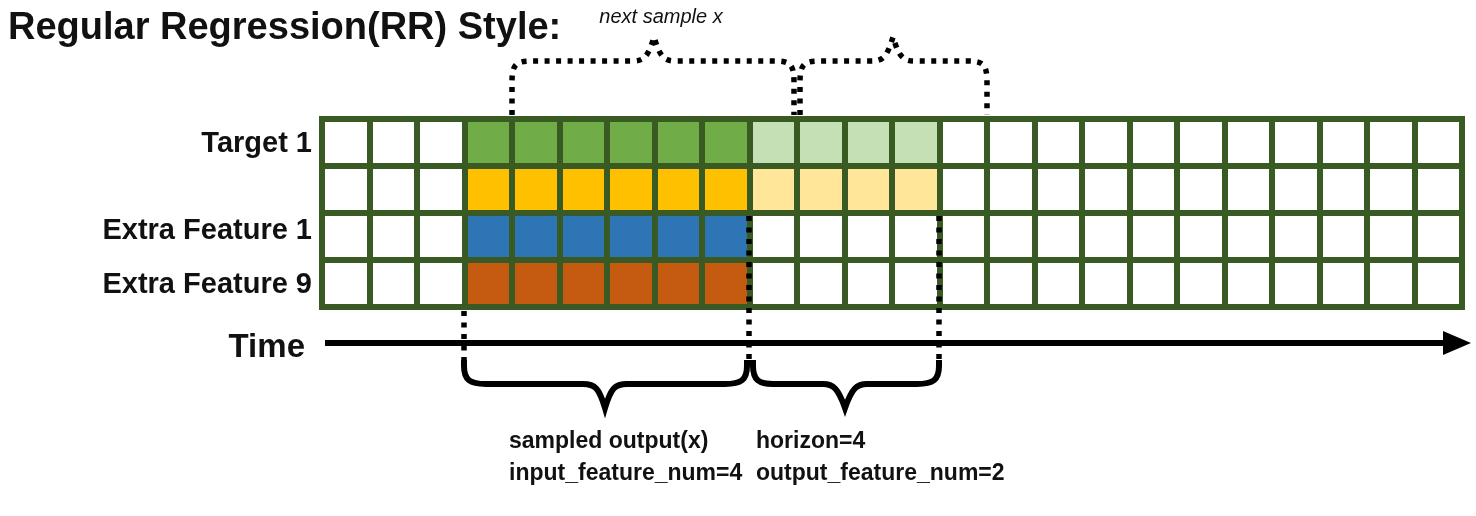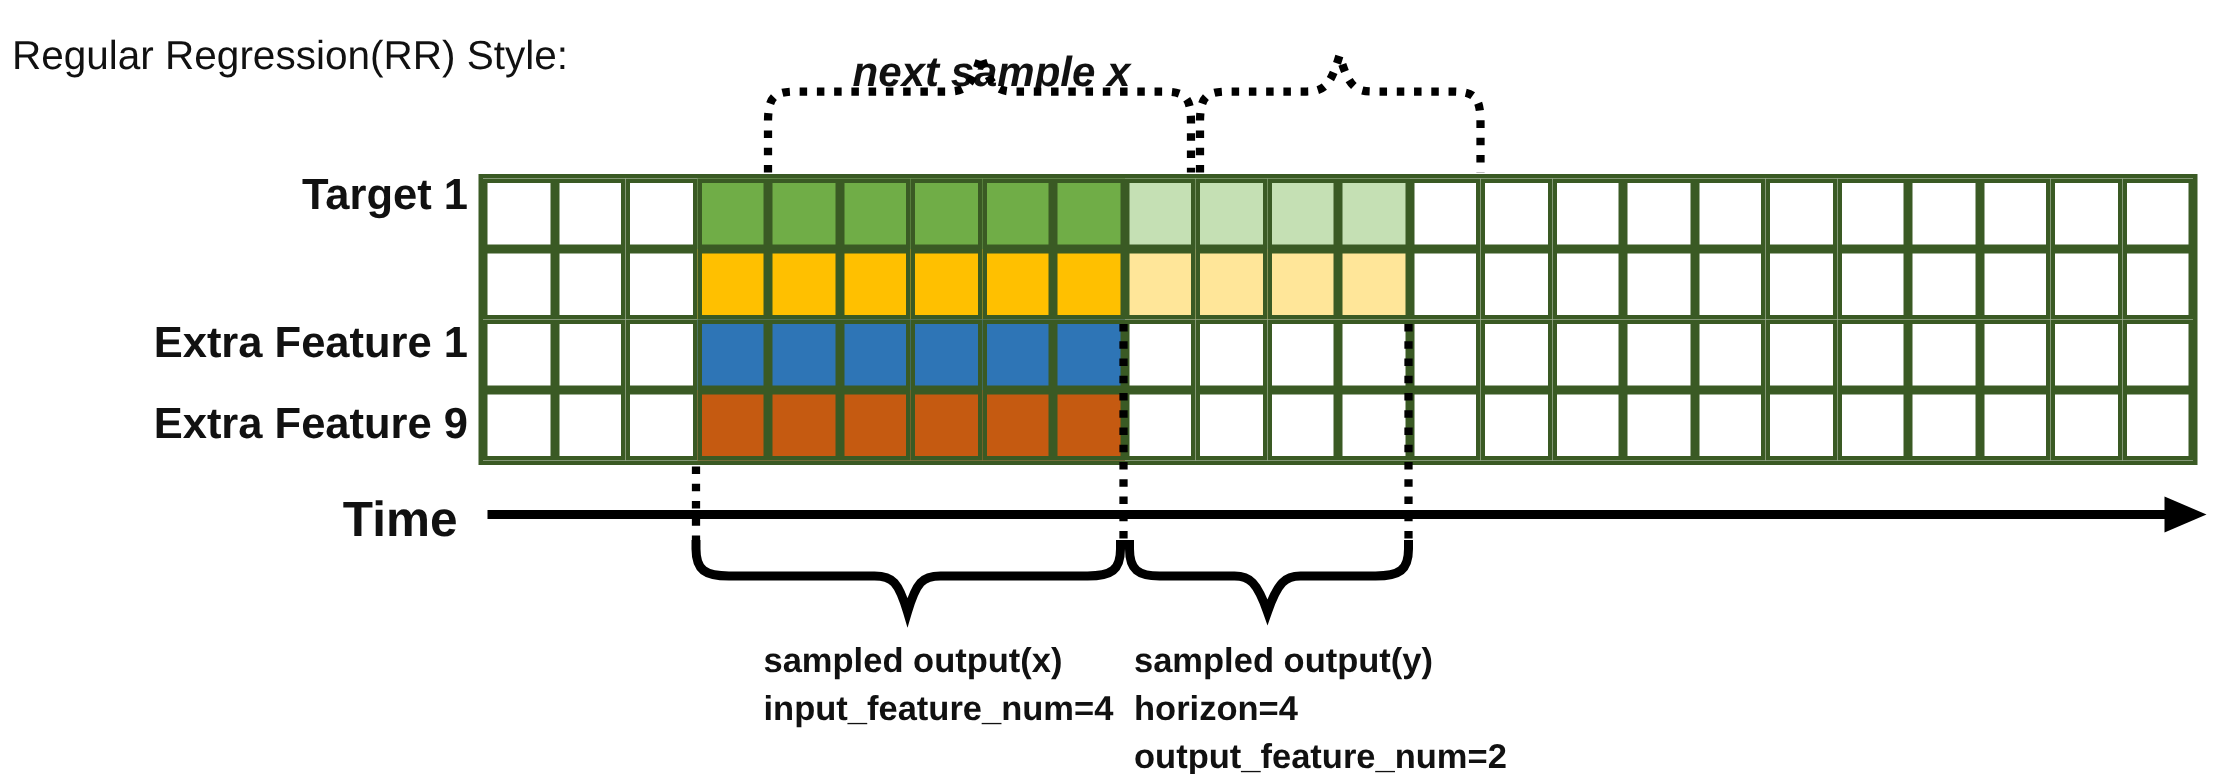--- a/index.html
+++ b/index.html
@@ -5,22 +5,22 @@
   html,body{margin:0;padding:0;background:#ffffff;}
   .canvas{
     position:relative;
     width:1476px;height:516px;
     background:#ffffff;
     font-family:"Liberation Sans",sans-serif;
     color:#111;
     overflow:hidden;
   }
   .title{
-    position:absolute;left:8px;top:22px;
-    font-size:27px;font-weight:400;letter-spacing:0px;
+    position:absolute;left:8px;top:5px;
+    font-size:38px;font-weight:700;letter-spacing:0px;
   }
   .row-label{
     position:absolute;left:0;width:312px;height:47px;
     text-align:right;line-height:47px;
     font-size:29px;font-weight:700;
   }
   .grid{
     position:absolute;left:319px;top:116px;
     width:1146px;height:194px;
     box-sizing:border-box;
@@ -30,23 +30,22 @@
     grid-template-rows:repeat(4,1fr);
   }
   .cell{
     box-sizing:border-box;
     border:3px solid var(--grid-border);
     background:#fff;
   }
   .next-label{
     position:absolute;top:5px;
     transform:translateX(-50%);
-    font-size:28px;font-weight:700;font-style:italic;
+    font-size:20px;font-weight:400;font-style:italic;
     white-space:nowrap;
-    margin-top:27px;
   }
   .time-label{
     position:absolute;left:150px;top:327px;width:155px;
     text-align:right;font-size:33px;font-weight:700;
   }
   .note{
     position:absolute;top:424px;
     font-size:23px;font-weight:600;line-height:32px;
     white-space:nowrap;
   }
@@ -56,21 +55,21 @@
 </style>
 </head>
 <body>
 
 <div class="canvas">
 
   <div class="title">Regular Regression(RR) Style:</div>
 
   <div class="next-label" style="left:661px">next sample x</div>
 
-  <div class="row-label" style="top:107px">Target 1</div>
+  <div class="row-label" style="top:119px">Target 1</div>
   <div class="row-label" style="top:206px">Extra Feature 1</div>
   <div class="row-label" style="top:260px">Extra Feature 9</div>
 
   <div class="grid" id="grid">
       <div class="cell"></div>
       <div class="cell"></div>
       <div class="cell"></div>
       <div class="cell" style="background: rgb(112, 173, 71);"></div>
       <div class="cell" style="background: rgb(112, 173, 71);"></div>
       <div class="cell" style="background: rgb(112, 173, 71);"></div>
@@ -185,18 +184,17 @@
 
     <path d="M 753,360 L 753,366 C 753,380 759,384 773,384 L 823,384 C 833,384 838,388 845,408 C 852,388 857,384 867,384 L 917,384 C 933,384 939,380 939,366 L 939,360" fill="none" stroke="#000" stroke-width="6"></path>
   </svg>
 
   <div class="note note-left">
     <div>sampled output(x)</div>
     <div>input_feature_num=4</div>
   </div>
 
   <div class="note note-right">
-    <div>sampled output(y)</div>
     <div>horizon=4</div>
     <div>output_feature_num=2</div>
   </div>
 
 </div>
 
 </body></html>

